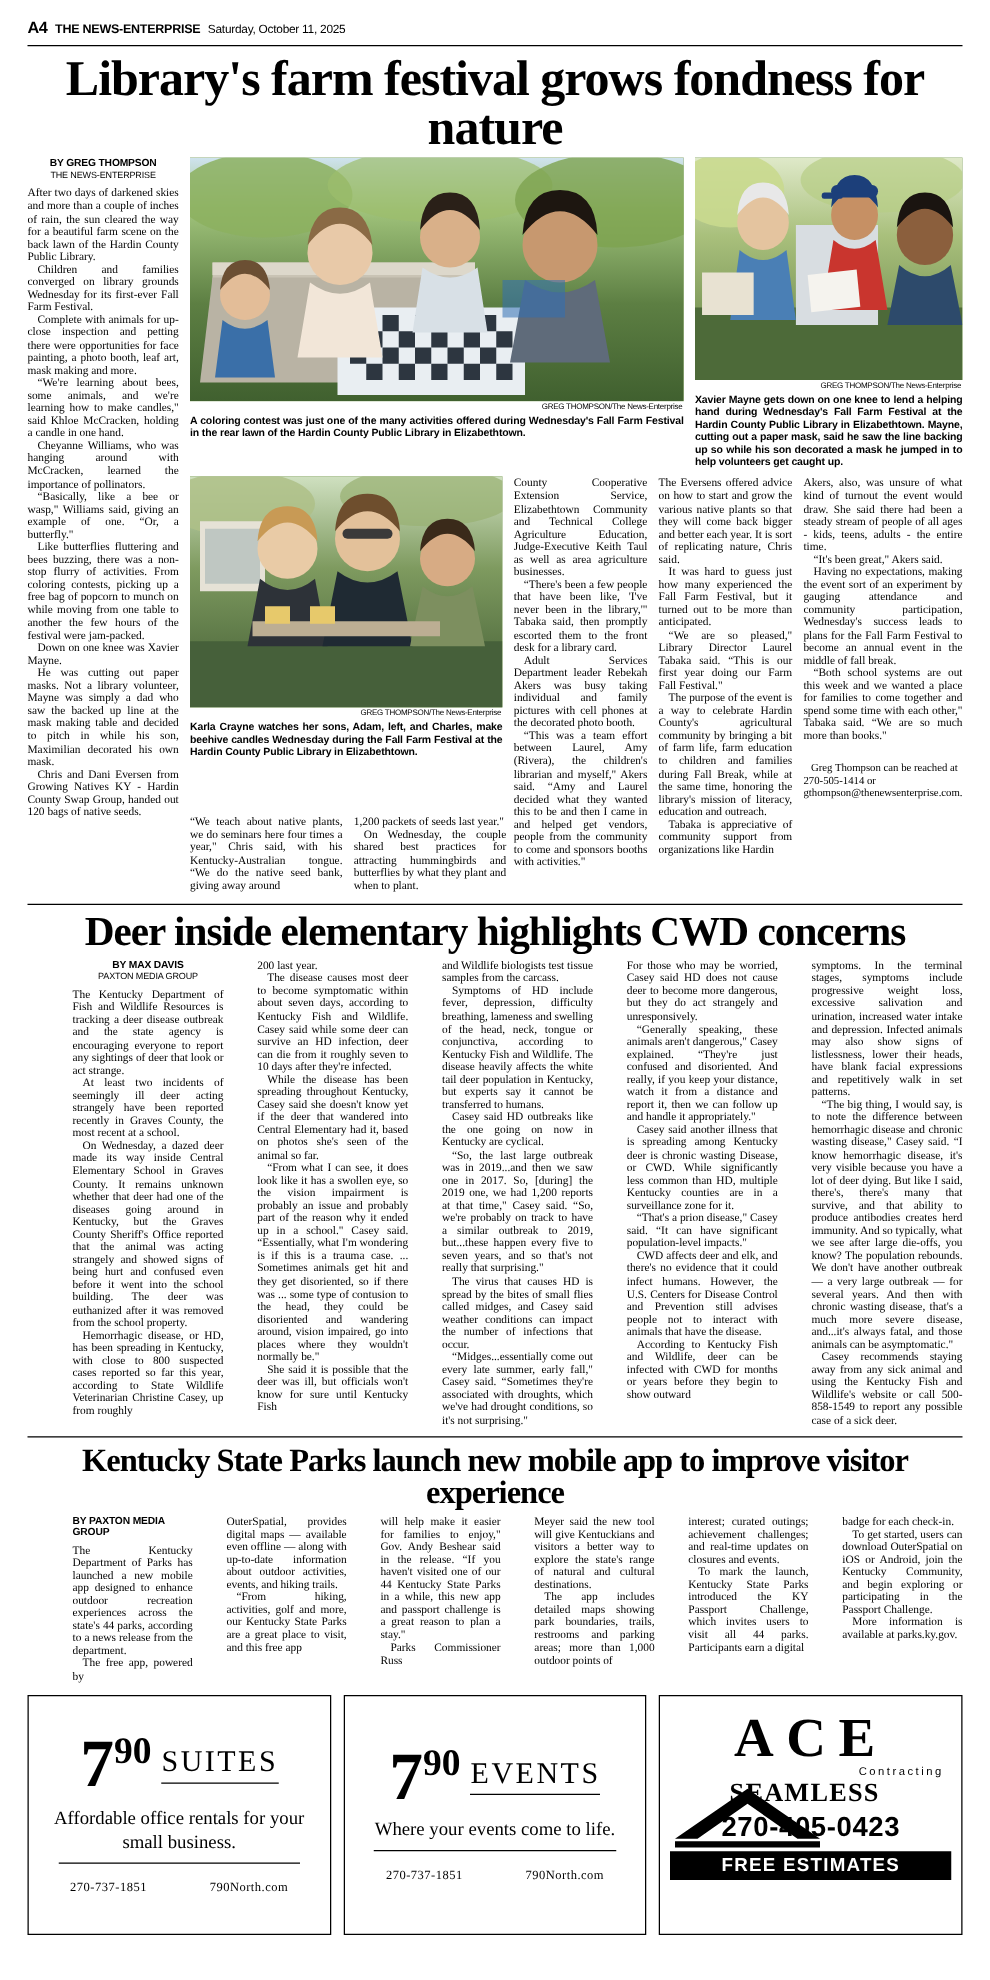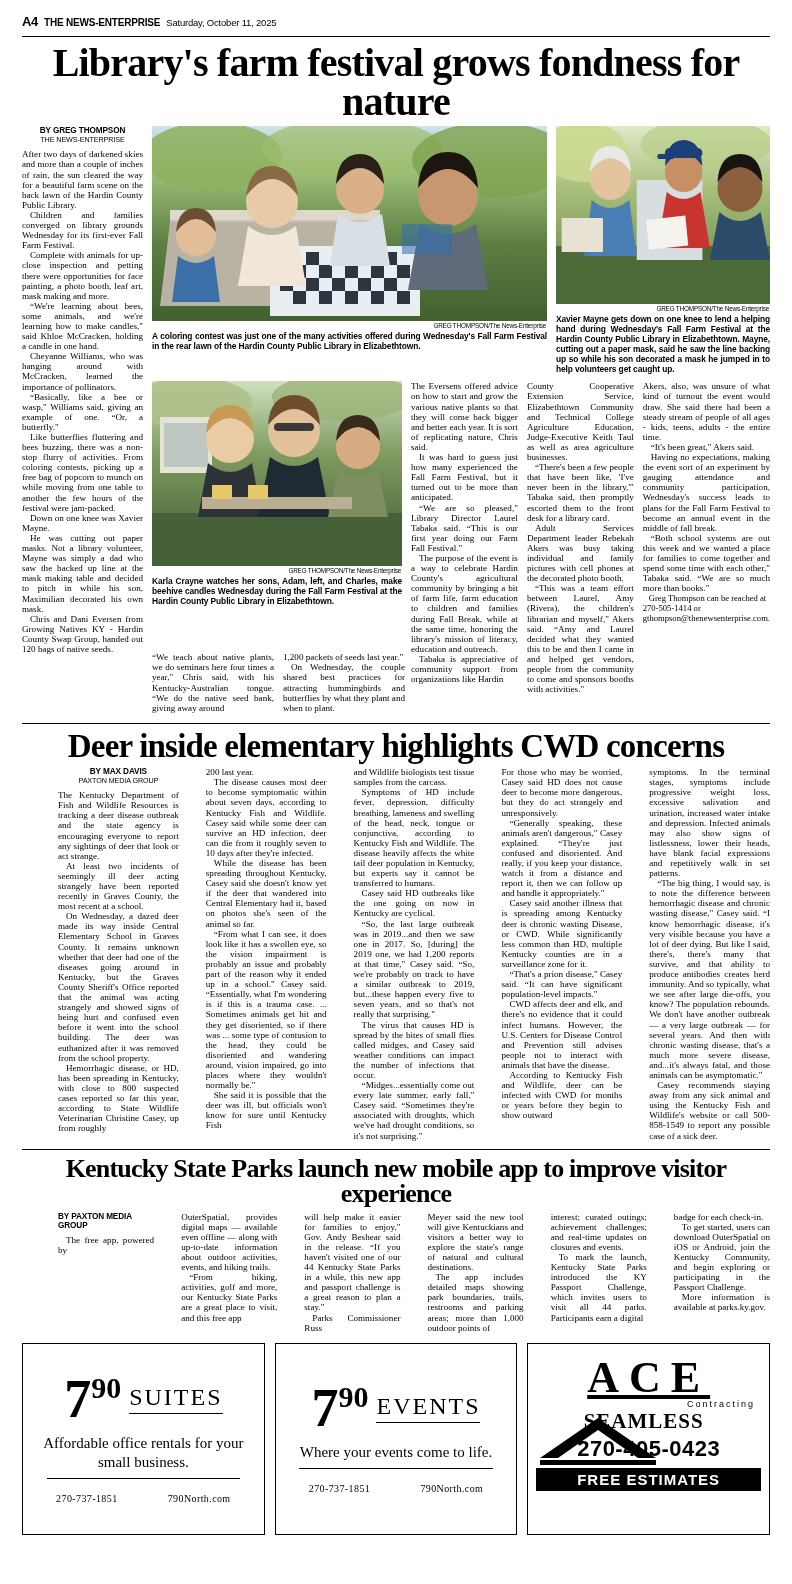--- a/index.html
+++ b/index.html
@@ -40,21 +40,21 @@
   
   .col p {
     font-size: 9.1px;
     line-height: 10.1px;
     text-align: justify;
     text-indent: 8px;
     hyphens: auto;
     -webkit-hyphens: auto;
   }
   .col p.noindent { text-indent: 0; }
-  .col p.tagline { text-indent: 6px; font-size: 8.6px; line-height: 10px; text-align: left; margin-top: 0; }
+  .col p.tagline { text-indent: 6px; font-size: 8.6px; line-height: 10px; text-align: left; margin-top: 16px; }
 
   
   .photo { position: relative; overflow: hidden; background: #8aa86b; }
   .credit {
     font-family: "Liberation Sans", sans-serif;
     font-size: 6.4px; text-align: right; letter-spacing: -0.2px;
     padding: 1px 1px 2px 0;
   }
   .cutline {
     font-family: "Liberation Sans", sans-serif;
@@ -81,21 +81,21 @@
   .ad-num { font-family: "Liberation Serif", serif; font-weight: bold; font-size: 54px; line-height: 0.9; }
   .ad-num sup { font-size: 30px; vertical-align: super; }
   .ad-top { display: flex; align-items: center; gap: 8px; }
   .ad-word { font-family: "Liberation Serif", serif; font-size: 24px; letter-spacing: 2px; }
   .ad-tag { font-family: "Liberation Serif", serif; font-size: 15px; line-height: 19px; margin-top: 10px; }
   .ad-foot { display: flex; justify-content: space-around; width: 100%; font-size: 10px; margin-top: 14px; letter-spacing: 0.4px; }
   .ad-rule { width: 86%; border-top: 1px solid #000; margin: 6px 0 0 0; }
 
   .ace { background: #fff; position: relative; padding: 0; display: block; }
   .ace-top { text-align: center; padding-top: 8px; }
-  .ace-letters { font-family: "Liberation Serif", serif; font-weight: bold; font-size: 44px; letter-spacing: 10px; text-decoration: underline; }
+  .ace-letters { font-family: "Liberation Serif", serif; font-weight: bold; font-size: 44px; letter-spacing: 10px; }
   .ace-contracting { font-family: "Liberation Sans", sans-serif; font-size: 9px; letter-spacing: 2px; text-align: right; padding-right: 14px; margin-top: -4px; }
   .ace-seamless { font-family: "Liberation Serif", serif; font-weight: bold; font-size: 21px; letter-spacing: 1px; padding-right: 10px; }
   .ace-gutters { font-family: "Liberation Serif", serif; font-weight: bold; font-size: 25px; letter-spacing: 1px; text-align: right; padding-right: 10px; }
   .ace-phone { font-family: "Liberation Sans", sans-serif; font-weight: bold; font-size: 22px; text-align: center; letter-spacing: 0.5px; margin-top: 2px; }
   .ace-free { background: #000; color: #fff; font-family: "Liberation Sans", sans-serif; font-weight: bold; font-size: 15px; text-align: center; letter-spacing: 1px; margin: 6px 8px 8px 8px; padding: 3px 0; }
   .roof { position: absolute; left: 10px; bottom: 62px; width: 120px; height: 56px; }
 </style>
 </head>
 <body>
 
@@ -258,32 +258,32 @@
               <rect x="50" y="116" width="150" height="12" fill="#bcae93"></rect>
               <rect x="60" y="104" width="20" height="14" fill="#e7c96b"></rect>
               <rect x="96" y="104" width="20" height="14" fill="#e7c96b"></rect>
             </svg>
           </div>
           <div class="credit">GREG THOMPSON/The News-Enterprise</div>
           <div class="cutline">Karla Crayne watches her sons, Adam, left, and Charles, make beehive candles Wednesday during the Fall Farm Festival at the Hardin County Public Library in Elizabethtown.</div>
         </div>
 
         <div class="col">
+          <p class="noindent">County Cooperative Extension Service, Elizabethtown Community and Technical College Agriculture Education, Judge-Executive Keith Taul as well as area agriculture businesses.</p>
+          <p>“There's been a few people that have been like, 'I've never been in the library,'" Tabaka said, then promptly escorted them to the front desk for a library card.</p>
+          <p>Adult Services Department leader Rebekah Akers was busy taking individual and family pictures with cell phones at the decorated photo booth.</p>
+          <p>“This was a team effort between Laurel, Amy (Rivera), the children's librarian and myself," Akers said. “Amy and Laurel decided what they wanted this to be and then I came in and helped get vendors, people from the community to come and sponsors booths with activities."</p>
+        </div>
+
+        <div class="col">
           <p class="noindent">The Eversens offered advice on how to start and grow the various native plants so that they will come back bigger and better each year. It is sort of replicating nature, Chris said.</p>
           <p>It was hard to guess just how many experienced the Fall Farm Festival, but it turned out to be more than anticipated.</p>
           <p>“We are so pleased," Library Director Laurel Tabaka said. “This is our first year doing our Farm Fall Festival."</p>
           <p>The purpose of the event is a way to celebrate Hardin County's agricultural community by bringing a bit of farm life, farm education to children and families during Fall Break, while at the same time, honoring the library's mission of literacy, education and outreach.</p>
           <p>Tabaka is appreciative of community support from organizations like Hardin</p>
-        </div>
-
-        <div class="col">
-          <p class="noindent">County Cooperative Extension Service, Elizabethtown Community and Technical College Agriculture Education, Judge-Executive Keith Taul as well as area agriculture businesses.</p>
-          <p>“There's been a few people that have been like, 'I've never been in the library,'" Tabaka said, then promptly escorted them to the front desk for a library card.</p>
-          <p>Adult Services Department leader Rebekah Akers was busy taking individual and family pictures with cell phones at the decorated photo booth.</p>
-          <p>“This was a team effort between Laurel, Amy (Rivera), the children's librarian and myself," Akers said. “Amy and Laurel decided what they wanted this to be and then I came in and helped get vendors, people from the community to come and sponsors booths with activities."</p>
         </div>
 
         <div class="col">
           <p class="noindent">Akers, also, was unsure of what kind of turnout the event would draw. She said there had been a steady stream of people of all ages - kids, teens, adults - the entire time.</p>
           <p>“It's been great," Akers said.</p>
           <p>Having no expectations, making the event sort of an experiment by gauging attendance and community participation, Wednesday's success leads to plans for the Fall Farm Festival to become an annual event in the middle of fall break.</p>
           <p>“Both school systems are out this week and we wanted a place for families to come together and spend some time with each other," Tabaka said. “We are so much more than books."</p>
           <p class="tagline">Greg Thompson can be reached at 270-505-1414 or gthompson@thenewsenterprise.com.</p>
         </div>
       </div>
@@ -348,20 +348,21 @@
 
   <div class="rule-thin" style="margin-top:8px;"></div>
 
   <div class="headline h3">Kentucky State Parks launch new mobile app to improve visitor experience</div>
 
   <div class="cols5" style="grid-template-columns:repeat(6,1fr);">
     <div class="col">
       <div class="byline-block left">
         <div class="byline">BY PAXTON MEDIA GROUP</div>
       </div>
+      <p class="noindent">The Kentucky Department of Parks has launched a new mobile app designed to enhance outdoor recreation experiences across the state's 44 parks, according to a news release from the department.</p>
       <p>The free app, powered by</p>
     </div>
     <div class="col">
       <p class="noindent">OuterSpatial, provides digital maps — available even offline — along with up-to-date information about outdoor activities, events, and hiking trails.</p>
       <p>“From hiking, activities, golf and more, our Kentucky State Parks are a great place to visit, and this free app</p>
     </div>
     <div class="col">
       <p class="noindent">will help make it easier for families to enjoy," Gov. Andy Beshear said in the release. “If you haven't visited one of our 44 Kentucky State Parks in a while, this new app and passport challenge is a great reason to plan a stay."</p>
       <p>Parks Commissioner Russ</p>
     </div>

